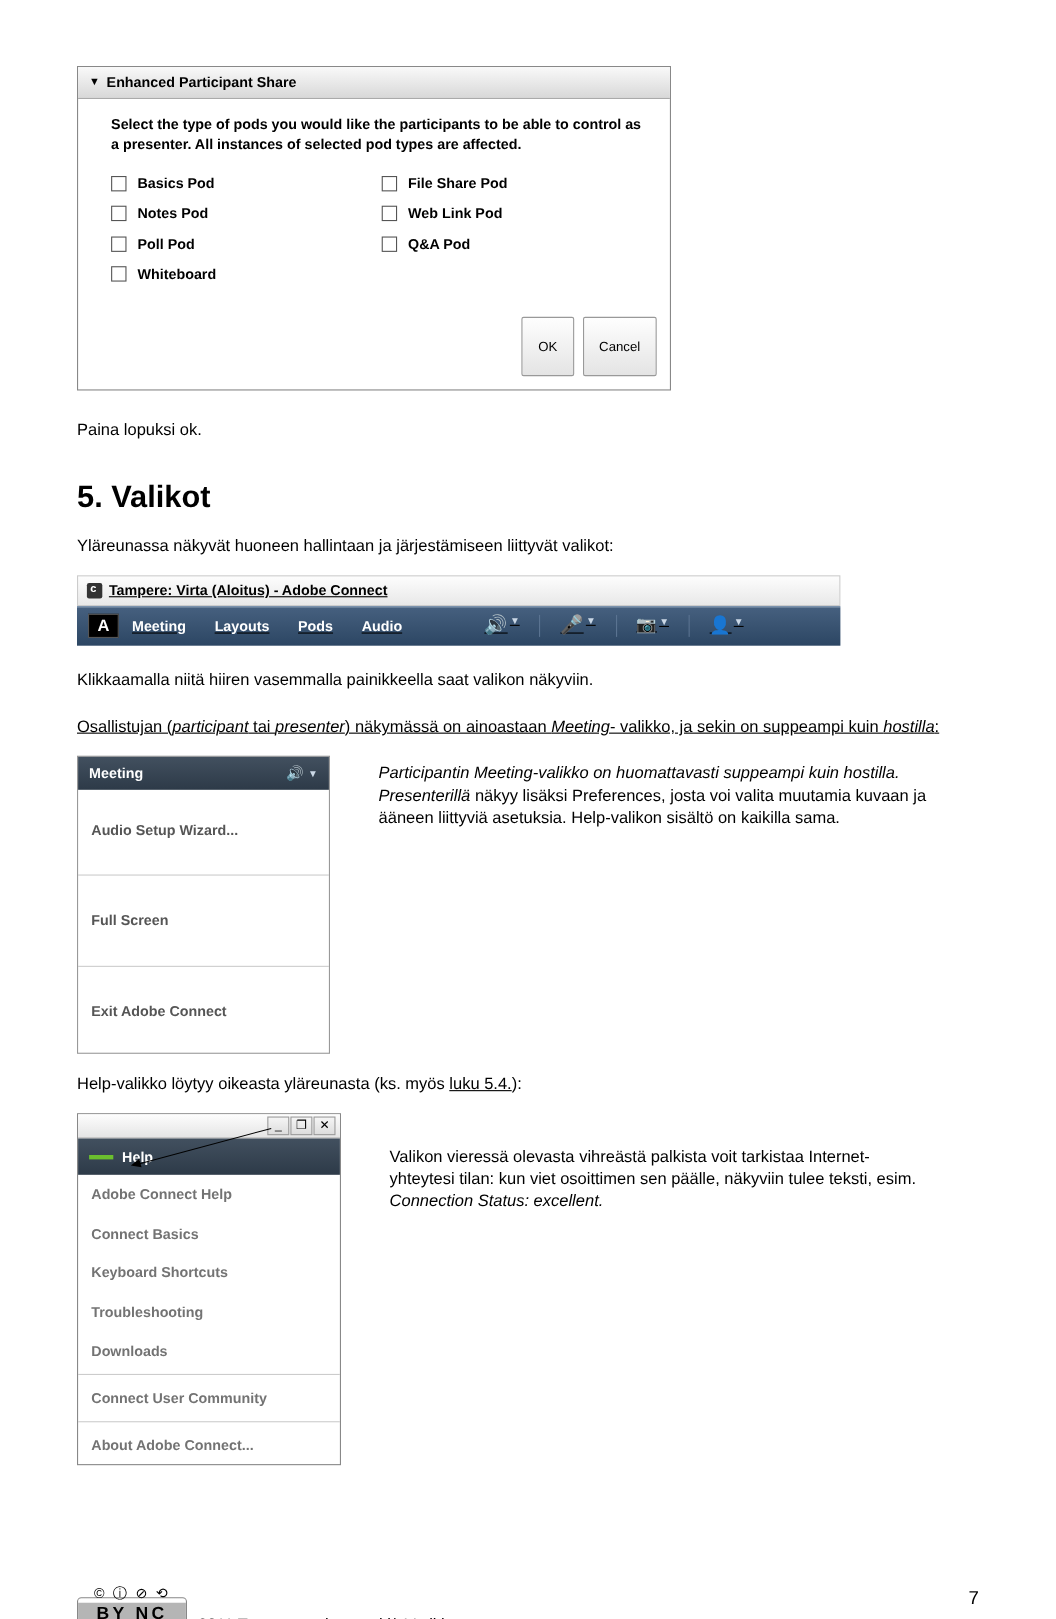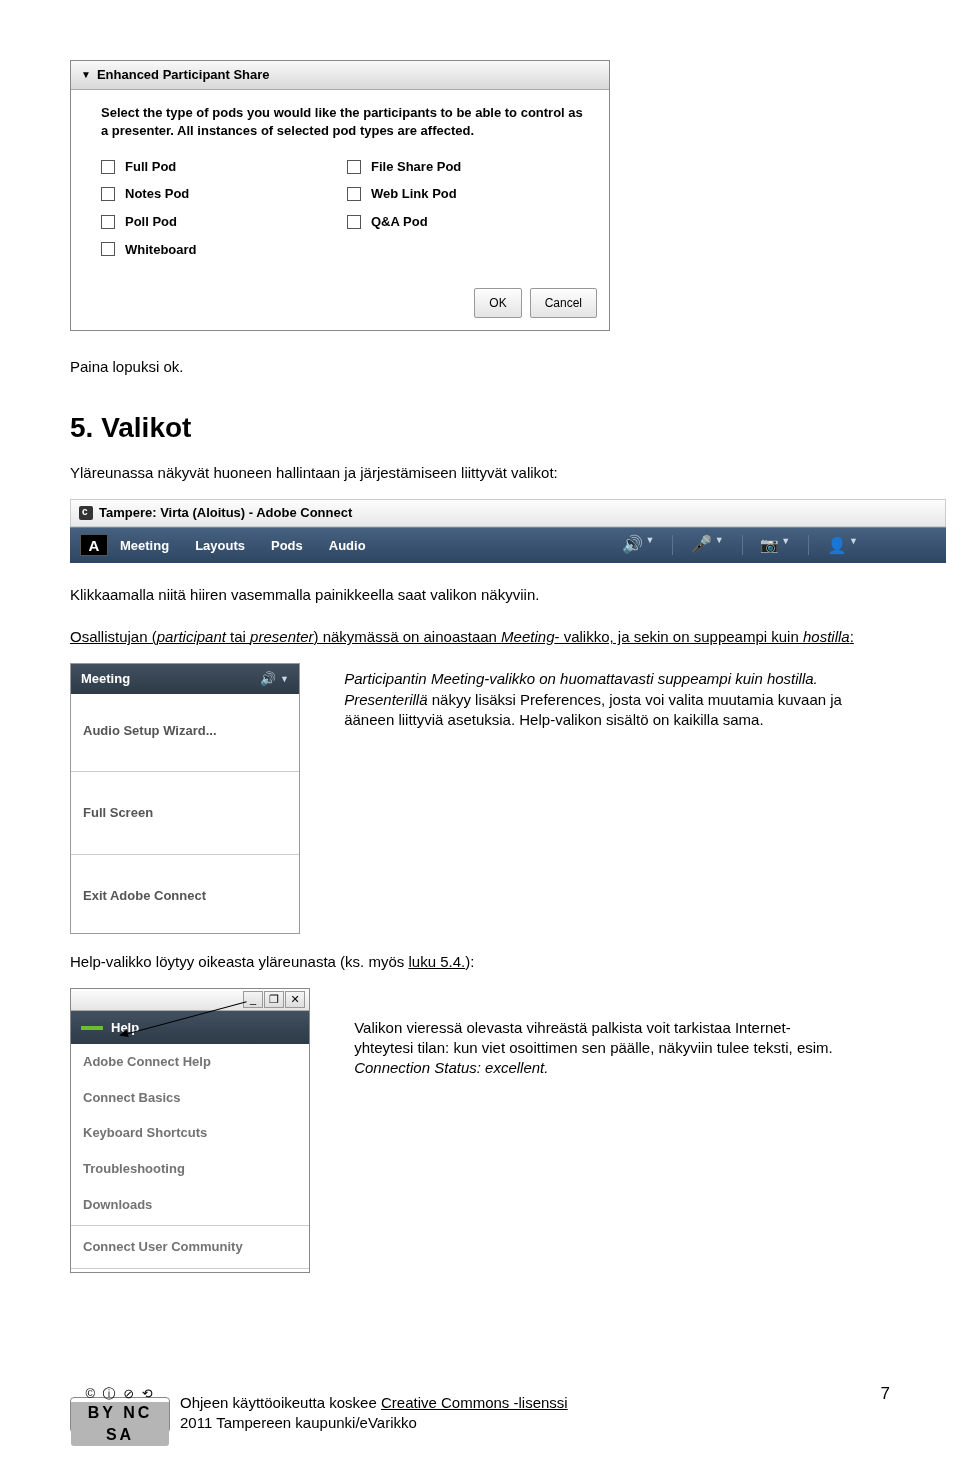--- a/index.html
+++ b/index.html
@@ -9,27 +9,27 @@
   .dialog { border: 1px solid #888; width: 540px; margin-bottom: 26px; background: #fff; }
   .dialog-title { background: linear-gradient(#f9f9f9, #d8d8d8); border-bottom: 1px solid #aaa; padding: 5px 10px; font-family: Verdana, sans-serif; font-size: 13px; font-weight: bold; display: flex; align-items: center; }
   .dialog-title .chev { margin-right: 6px; font-size: 10px; }
   .dialog-body { padding: 14px 16px 12px 30px; font-family: Verdana, sans-serif; font-size: 13px; font-weight: bold; }
   .dialog-desc { margin-bottom: 18px; line-height: 1.4; }
   .pod-cols { display: flex; }
   .pod-col { flex: 1; }
   .pod-row { display: flex; align-items: center; margin-bottom: 10px; }
   .cb { width: 14px; height: 14px; border: 1px solid #555; margin-right: 10px; flex-shrink: 0; }
   .dialog-buttons { display: flex; justify-content: flex-end; padding: 8px 12px 12px; gap: 8px; }
-  .btn { border: 1px solid #999; background: linear-gradient(#fefefe, #e4e4e4); font-family: Verdana, sans-serif; font-size: 12px; padding: 7px 14px; border-radius: 2px; }
+  .btn { border: 1px solid #999; background: linear-gradient(#fefefe, #e4e4e4); font-family: Verdana, sans-serif; font-size: 12px; padding: 19px 14px; border-radius: 2px; }
   
   .body-text { margin-bottom: 16px; }
   h2 { font-size: 28px; font-weight: bold; margin: 32px 0 16px; }
   
   
-  .toolbar1 { width: 876px; margin: 8px 0 22px; }
+  .toolbar1 { width: 694px; margin: 8px 0 22px; text-decoration: underline; }
   .toolbar1 .titlebar { background: linear-gradient(#fdfdfd,#e8e8e8); border: 1px solid #ccc; padding: 4px 8px; font-family: Verdana, sans-serif; font-size: 13px; font-weight: bold; display: flex; align-items: center; }
   .ac-logo { width: 14px; height: 14px; background: #333; margin-right: 6px; border-radius: 2px; position: relative; }
   .ac-logo::before { content: "c"; color: #fff; font-size: 10px; position: absolute; top: -1px; left: 3px; }
   .toolbar1 .menubar { background: linear-gradient(#46607f, #2c4663); color: #fff; border-top: 1px solid #6b85a3; padding: 6px 10px; font-family: Verdana, sans-serif; font-size: 13px; display: flex; align-items: center; }
   .abig { width: 28px; height: 22px; background: #000; color: #fff; font-weight: bold; font-size: 15px; text-align: center; line-height: 22px; margin-right: 12px; border: 1px solid #555; }
   .menubar .mitem { margin-right: 26px; font-weight: bold; }
   .menubar .icons { margin-left: auto; display: flex; align-items: center; gap: 18px; }
   .ic { display: inline-flex; position: relative; }
   .speaker-ic { color: #8fcf4a; font-size: 17px; }
   .mic-ic { color: #8fcf4a; font-size: 17px; }
@@ -79,21 +79,21 @@
   <div class="dialog-title">
     <span class="chev">▼</span>
     <span>Enhanced Participant Share</span>
   </div>
   <div class="dialog-body">
     <div class="dialog-desc">Select the type of pods you would like the participants to be able to control as a presenter. All instances of selected pod types are affected.</div>
     <div class="pod-cols">
       <div class="pod-col">
         <div class="pod-row">
             <span class="cb"></span>
-            <span>Full Pod</span>
+            <span>Basics Pod</span>
           </div>
         <div class="pod-row">
             <span class="cb"></span>
             <span>Notes Pod</span>
           </div>
         <div class="pod-row">
             <span class="cb"></span>
             <span>Poll Pod</span>
           </div>
         <div class="pod-row">
@@ -208,29 +208,29 @@
     </div>
     <div class="arrow-line"></div>
     <div class="help-item">Adobe Connect Help</div>
     <div class="help-item">Connect Basics</div>
     <div class="help-item">Keyboard Shortcuts</div>
     <div class="help-item">Troubleshooting</div>
     <div class="help-item">Downloads</div>
     <div class="help-sep"></div>
     <div class="help-item">Connect User Community</div>
     <div class="help-sep"></div>
+    <div class="help-item">About Adobe Connect...</div>
   </div>
   <div class="help-side">
     <span>Valikon vieressä olevasta vihreästä palkista voit tarkistaa Internet-yhteytesi tilan: kun viet osoittimen sen päälle, näkyviin tulee teksti, esim. </span><span class="italic">Connection Status: excellent.</span>
   </div>
 </div>
 
 <div class="footer">
   <div class="cc-badge">
     <div class="cc-icons">© ⓘ ⊘ ⟲</div>
     <div class="cc-bottom">BY   NC   SA</div>
   </div>
   <div class="foot-text">
-    <div><span>Ohjeen käyttöoikeutta koskee </span><a class="link">Creative Commons -lisenssi</a></div>
     <div>2011 Tampereen kaupunki/eVarikko</div>
   </div>
   <div class="page-no">7</div>
 </div>
 
 </body></html>

